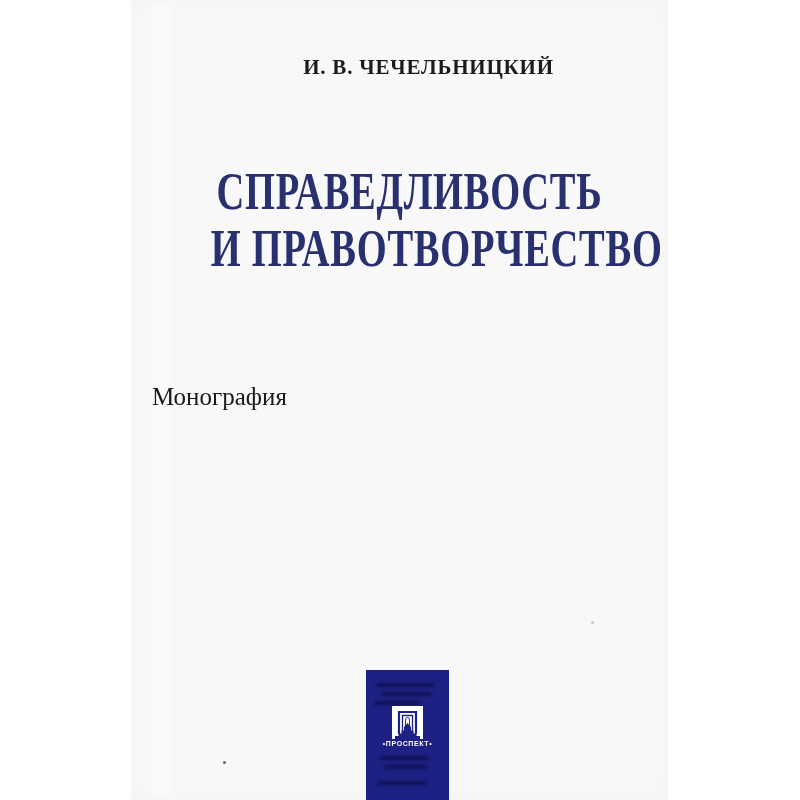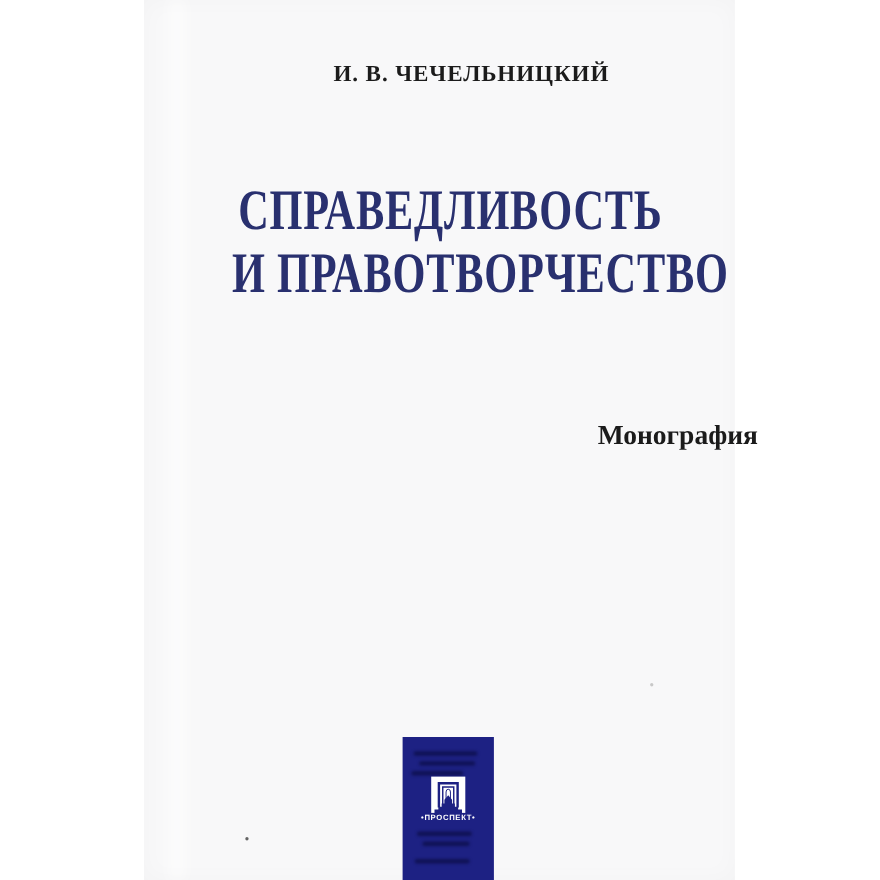--- a/index.html
+++ b/index.html
@@ -63,24 +63,24 @@
     font-weight: bold;
     letter-spacing: 1px;
     color: var(--c-title, #29306f);
     white-space: nowrap;
   }
   .subtitle {
     position: absolute;
     top: 383px;
     left: 0;
     width: 100%;
-    text-align: right;
+    text-align: left;
     transform: translateX(21px);
     font-size: 25px;
-    font-weight: bold;
+    font-weight: normal;
     color: var(--c-text, #1b1b1b);
     white-space: nowrap;
   }
   .logo {
     position: absolute;
     left: 235px;
     top: 670px;
     width: 83px;
     height: 130px;
     background: var(--c-logo_bg, #1d2183);

